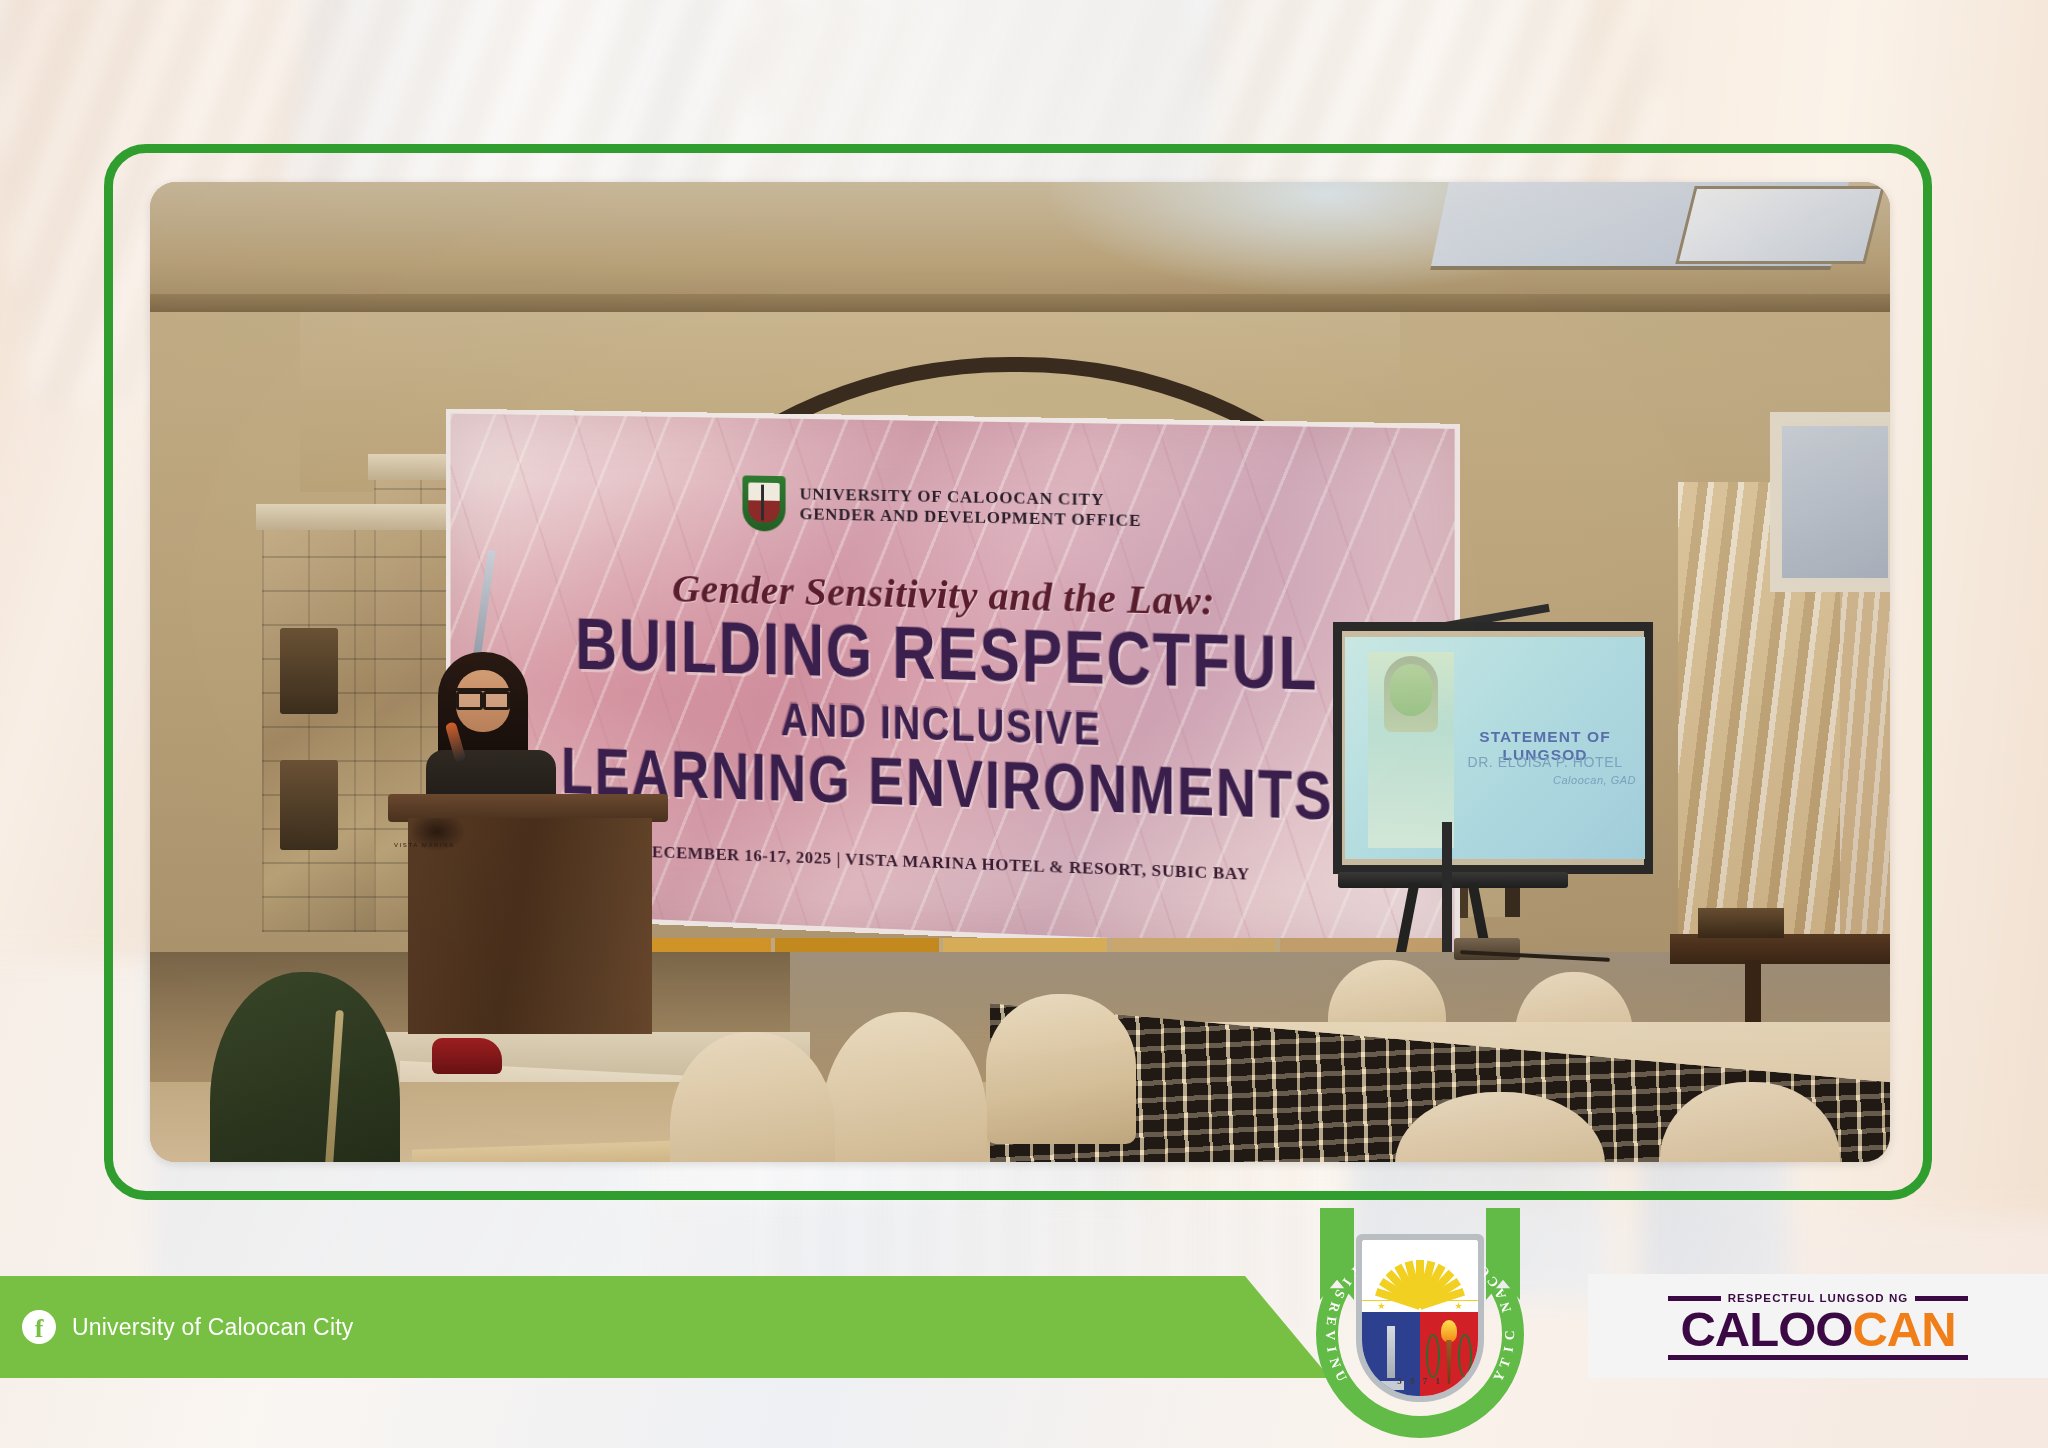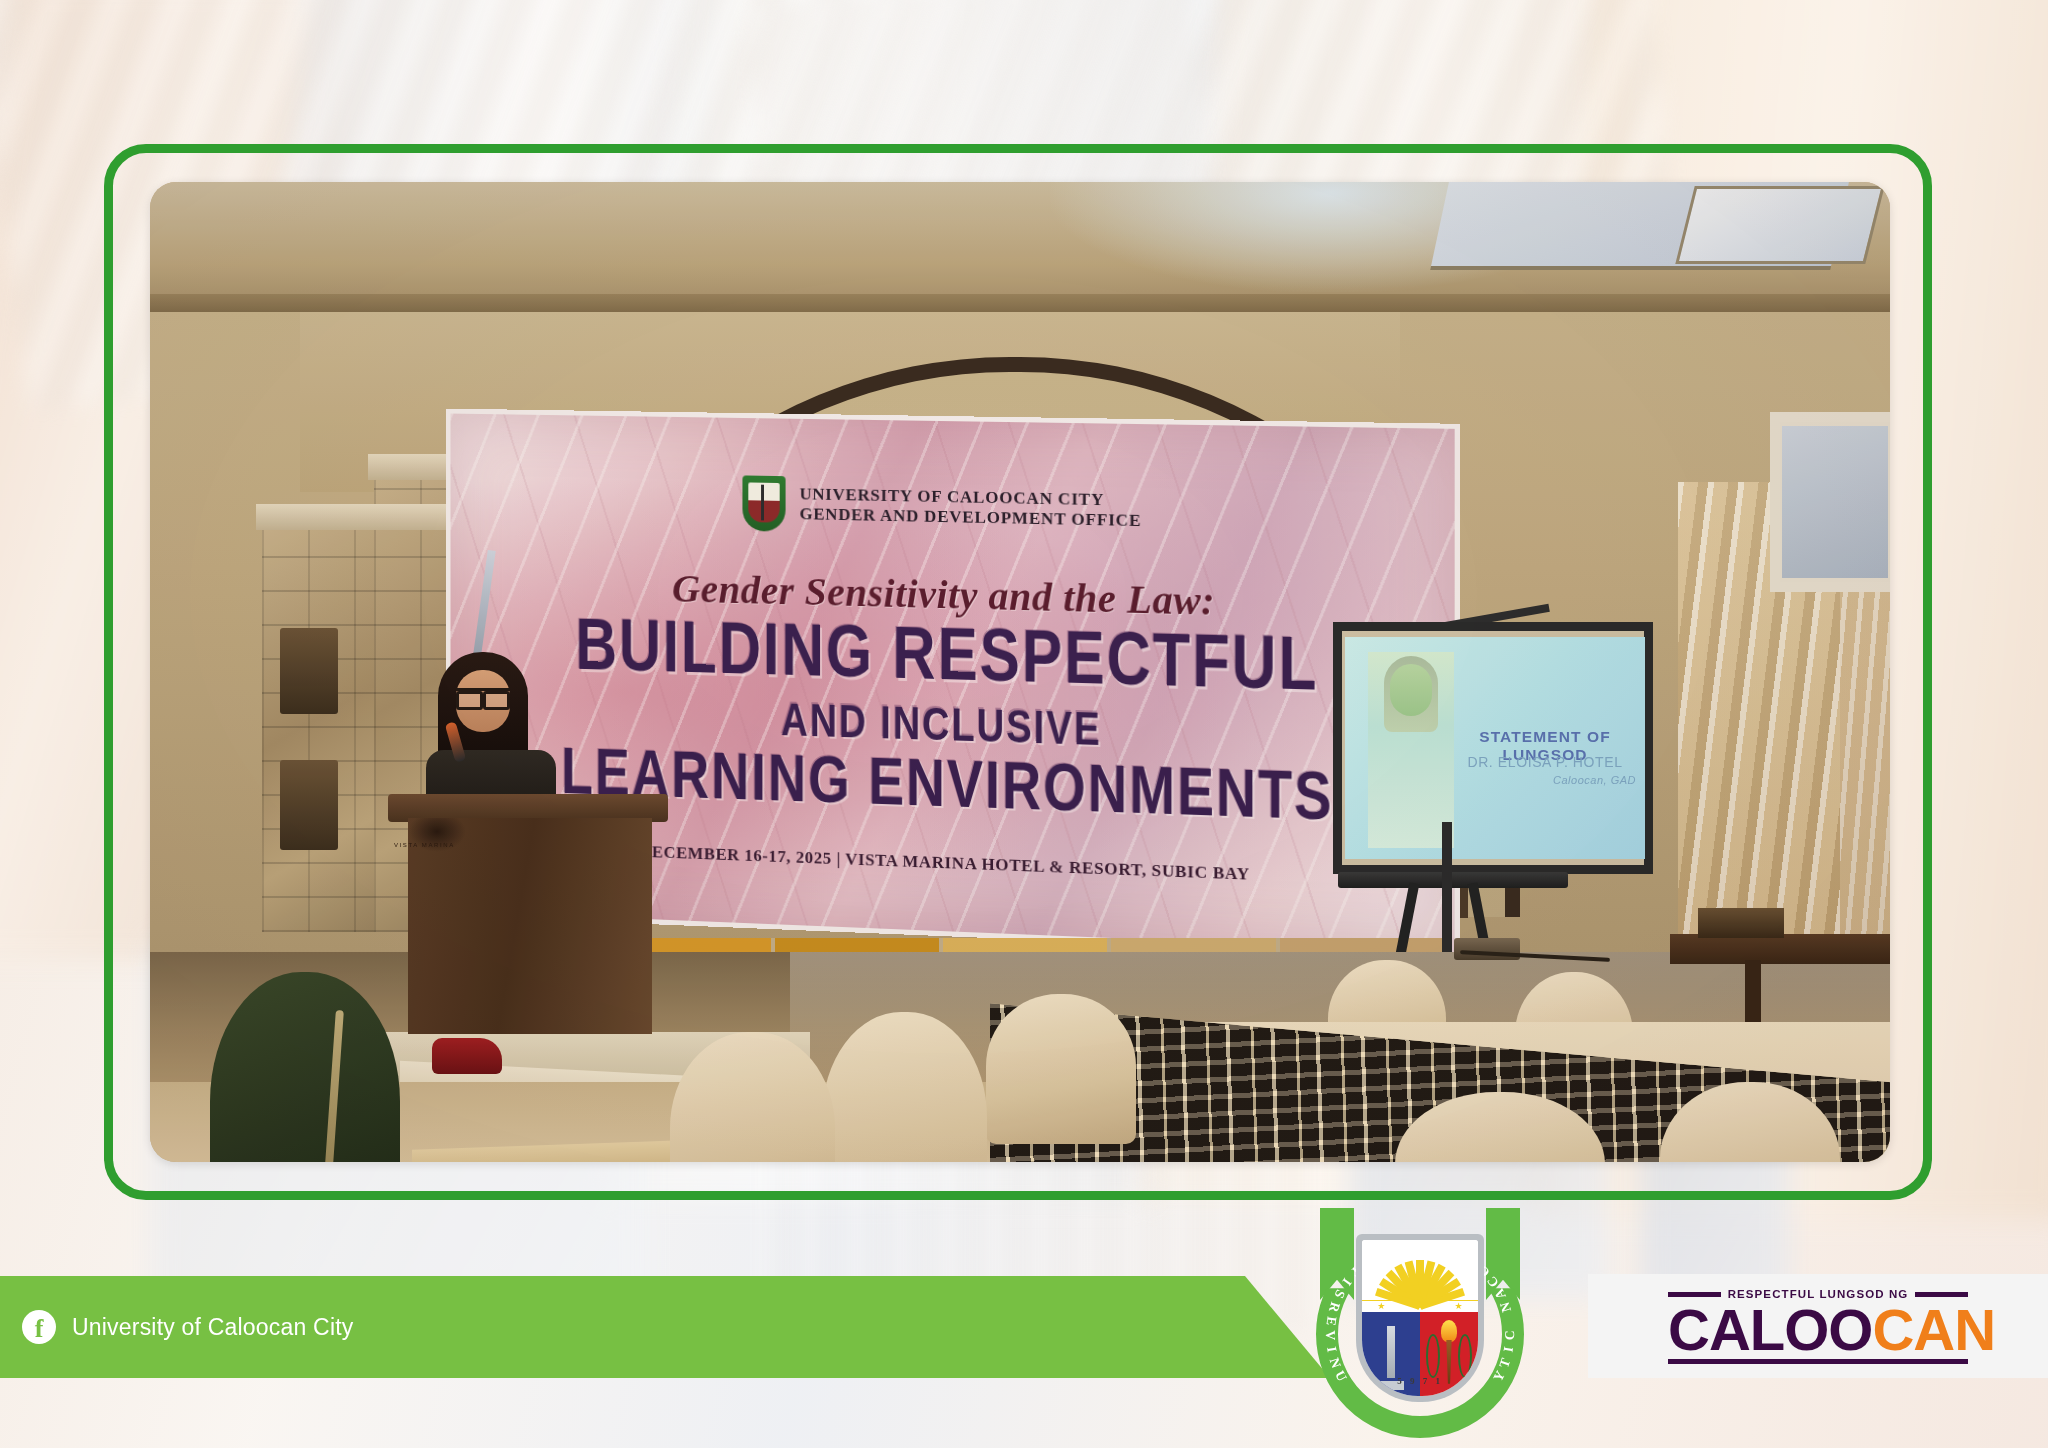--- a/index.html
+++ b/index.html
@@ -483,21 +483,22 @@
     display:flex; align-items:center; justify-content:center;
   }
   .cal-wrap { width:300px; }
   .cal-top { display:flex; align-items:center; gap:7px; margin-bottom:3px; }
   .cal-bar { flex:1; height:5px; background:#3b0a45; }
   .cal-kicker {
     font-size:11.5px; font-weight:bold; letter-spacing:1.1px; color:#3b0a45;
     white-space:nowrap;
   }
   .cal-main {
-    font-size:58px; font-weight:bold; letter-spacing:-1px; line-height:.92;
+    font-size:49px; font-weight:bold; letter-spacing:-1px; line-height:.92;
+    text-align:center;
   }
   .cal-main .p1 { color:#3b0a45; }
   .cal-main .p2 { color:#f07f1a; }
   .cal-underline { height:5px; background:#3b0a45; margin-top:2px; }
 </style>
 </head>
 <body>
 
 <div id="backdrop">
   <div class="bshape bs1"></div>

